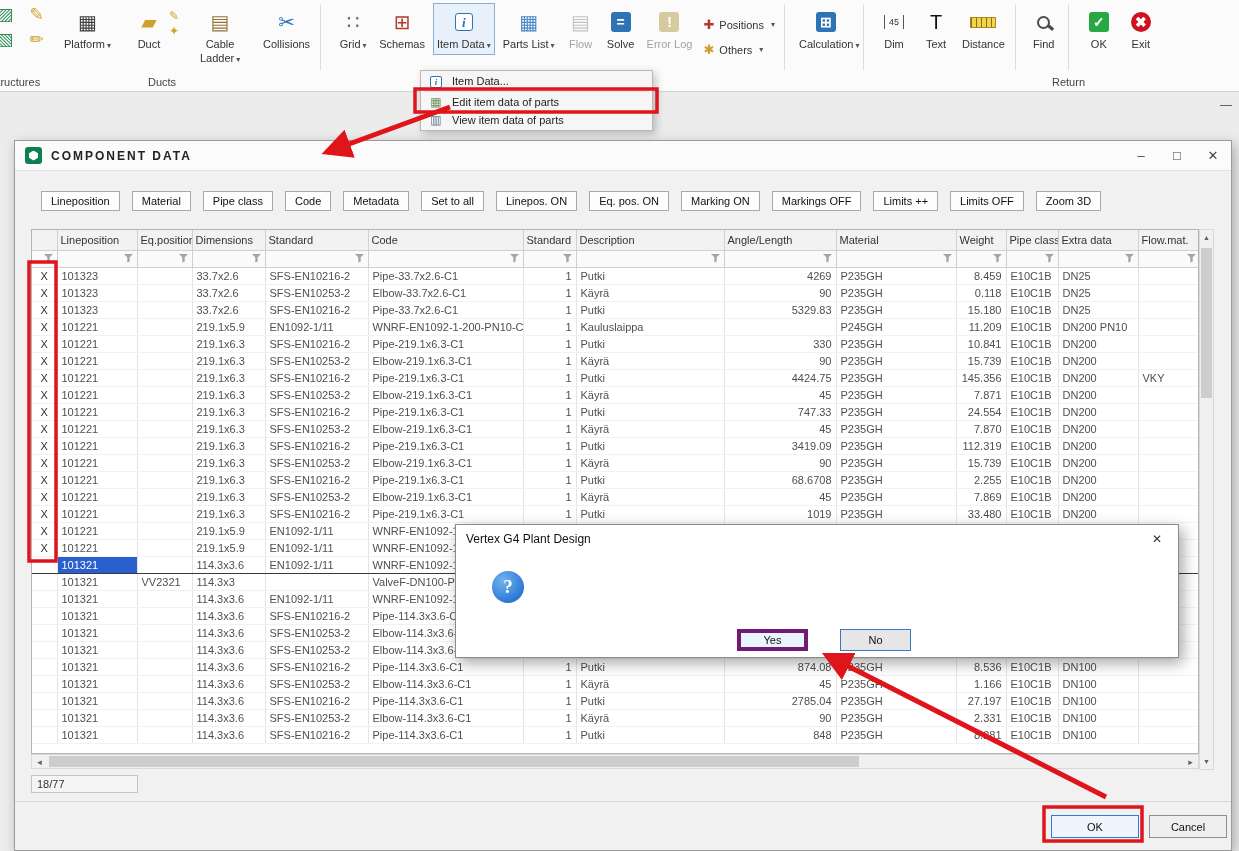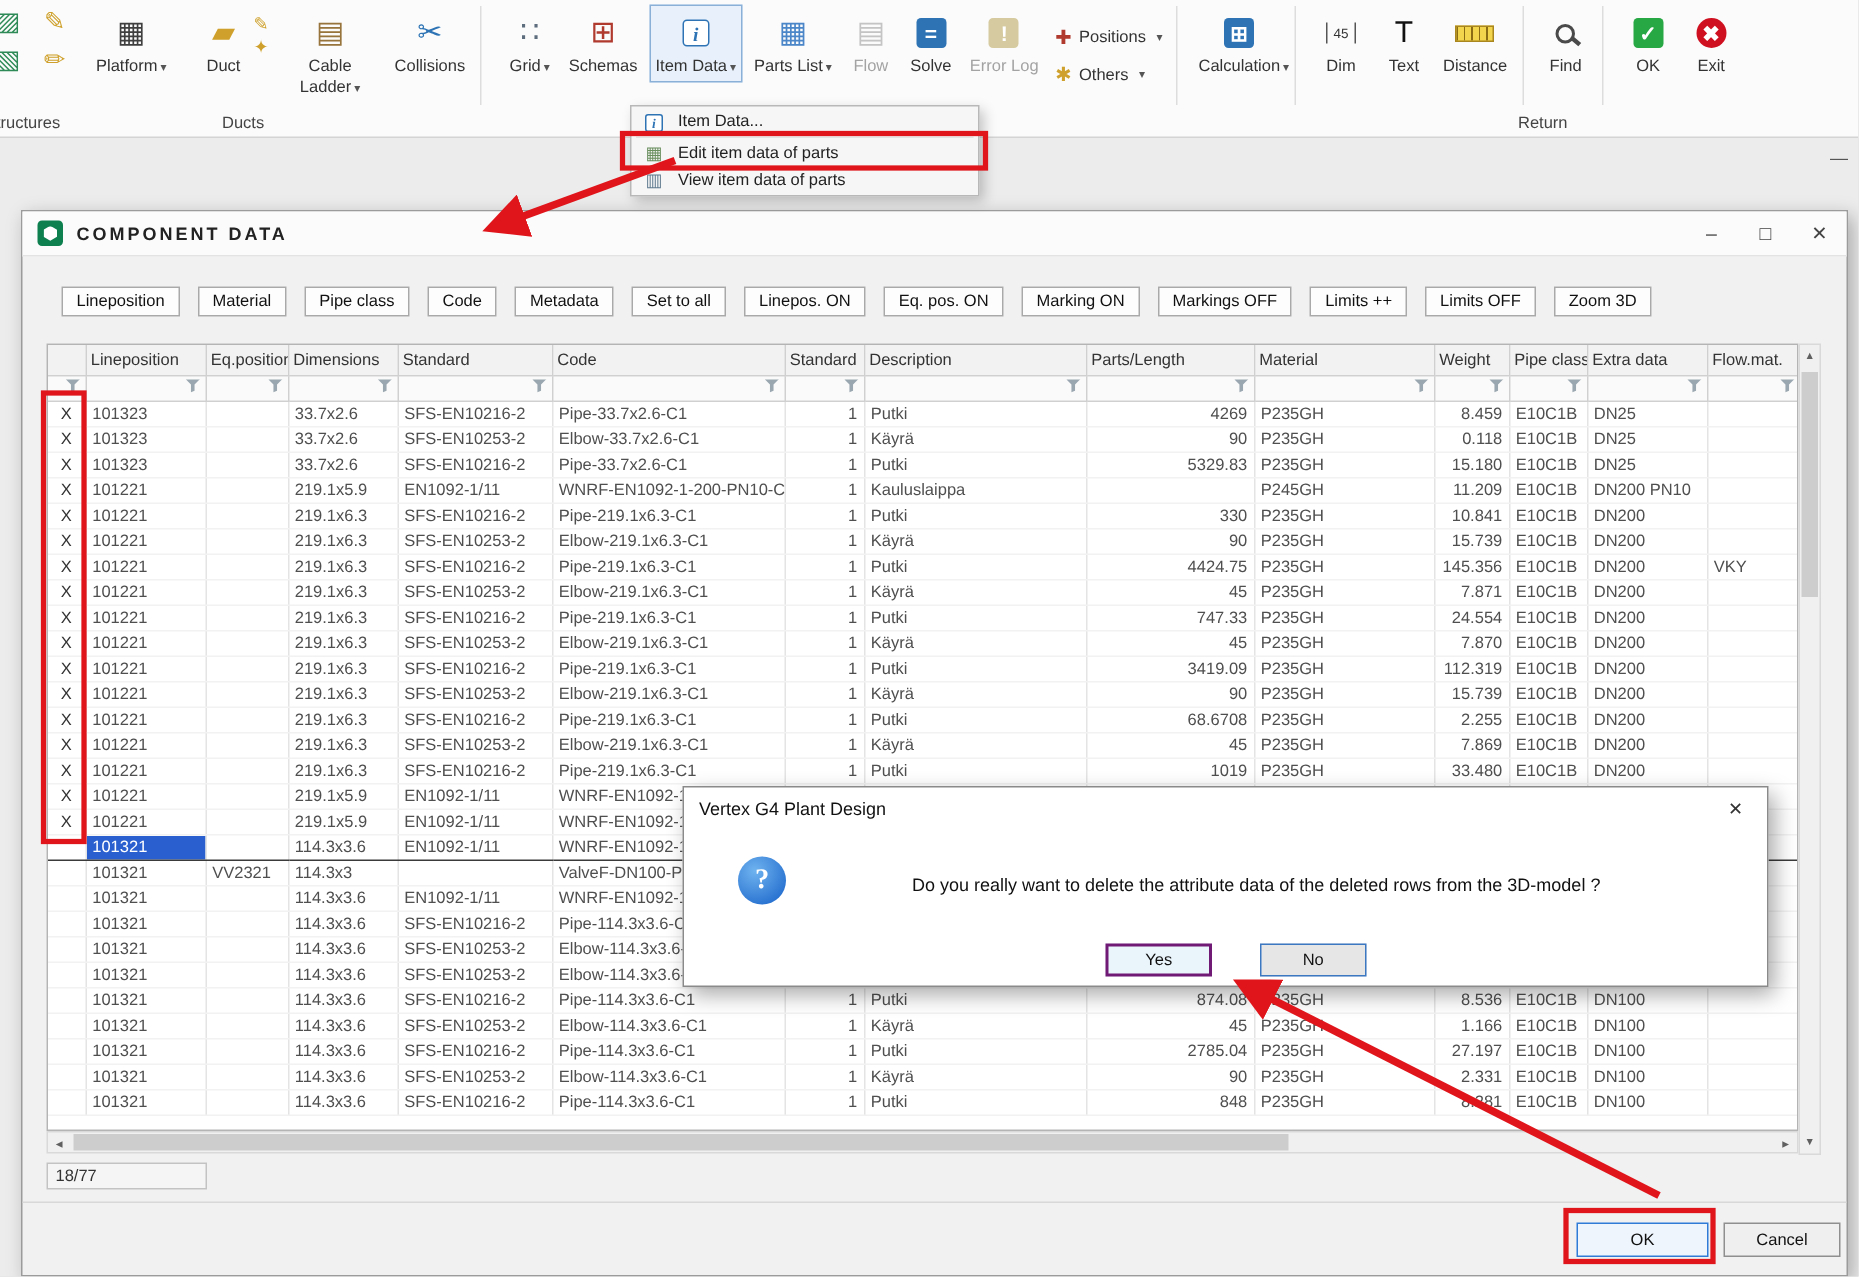--- a/index.html
+++ b/index.html
@@ -91,21 +91,21 @@
   
   .dlg{position:absolute;left:455px;top:524px;width:724px;height:134px;background:#fff;border:1px solid #8a8a8a;
        box-shadow:4px 5px 14px rgba(0,0,0,.35);z-index:20}
   .dlg-title{height:28px;display:flex;align-items:center;padding-left:10px;font-size:12px;color:#111}
   .dlg-close{margin-left:auto;width:42px;height:28px;display:flex;align-items:center;justify-content:center;font-size:12px;color:#333}
   .dlg-q{position:absolute;left:36px;top:46px;width:32px;height:32px;border-radius:50%;
          background:radial-gradient(circle at 35% 30%,#6fb3ef,#1560c8);color:#fff;font-weight:bold;font-size:19px;
          display:flex;align-items:center;justify-content:center;font-family:"Liberation Serif",serif}
   .dlg-msg{position:absolute;left:152px;top:58px;font-size:12px;color:#111}
   .dlg-btn{position:absolute;top:104px;height:22px;font-size:11px;color:#111}
-  .dlg-yes{left:281px;width:71px;background:#e9f4fb;border:2px solid #701a75}
+  .dlg-yes{left:281px;width:71px;background:#e9f4fb;border:4px solid #701a75}
   .dlg-no{left:384px;width:71px;background:#e6e6e6;border:1px solid #3c77c2}
 
   
   .anno{position:absolute;left:0;top:0;z-index:30;pointer-events:none}
   .ared{fill:none;stroke:#e0151b;stroke-width:3.5}
   .aline{fill:none;stroke:#e0151b;stroke-width:5}
 </style>
 </head>
 <body>
 
@@ -249,21 +249,21 @@
         <div class="rb-item" style="margin-left: 4px;">
           <span class="rb-ico">
             <span class="icbox" style="color: rgb(255, 255, 255); background: rgb(207, 16, 32); border-radius: 50%;">✖</span>
           </span>
           <span class="rb-lbl">Exit</span>
         </div>
       </div>
     <div class="rb-labels">
       <span style="left:-10px">Structures</span>
       <span style="left:148px">Ducts</span>
-      <span style="left:1012px">Return</span>
+      <span style="left:1052px">Return</span>
     </div>
   </div>
   <span class="bg-min">—</span>
 
   <div class="menu">
     <div class="menu-item">
       <span class="mi-ico"><span class="icout-sm">i</span></span>
       <span>Item Data...</span>
     </div>
     <div class="menu-sep"></div>
@@ -327,21 +327,21 @@
           <thead>
             <tr>
               <th></th>
               <th>Lineposition</th>
               <th>Eq.position</th>
               <th>Dimensions</th>
               <th>Standard</th>
               <th>Code</th>
               <th>Standard</th>
               <th>Description</th>
-              <th>Parts/Length</th>
+              <th>Angle/Length</th>
               <th>Material</th>
               <th>Weight</th>
               <th>Pipe class</th>
               <th>Extra data</th>
               <th>Flow.mat.</th>
             </tr>
             <tr class="flt">
               <th><span class="funnel"></span></th>
               <th><span class="funnel"></span></th>
               <th><span class="funnel"></span></th>
@@ -827,21 +827,20 @@
     <button class="cd-ok">OK</button>
     <button class="cd-cancel">Cancel</button>
   </div>
 
   <div class="dlg">
     <div class="dlg-title">
       <span>Vertex G4 Plant Design</span>
       <span class="dlg-close">✕</span>
     </div>
     <div class="dlg-q">?</div>
-    <div class="dlg-msg">Do you really want to delete the attribute data of the deleted rows from the 3D-model ?</div>
     <button class="dlg-btn dlg-yes">Yes</button>
     <button class="dlg-btn dlg-no">No</button>
   </div>
 
   <svg class="anno" width="1239" height="851" viewBox="0 0 1239 851">
     <defs>
       <marker id="ah" markerWidth="6" markerHeight="6" refX="4.2" refY="3" orient="auto">
         <path d="M0,0 L6,3 L0,6 Z" fill="#e0151b"></path>
       </marker>
     </defs>

